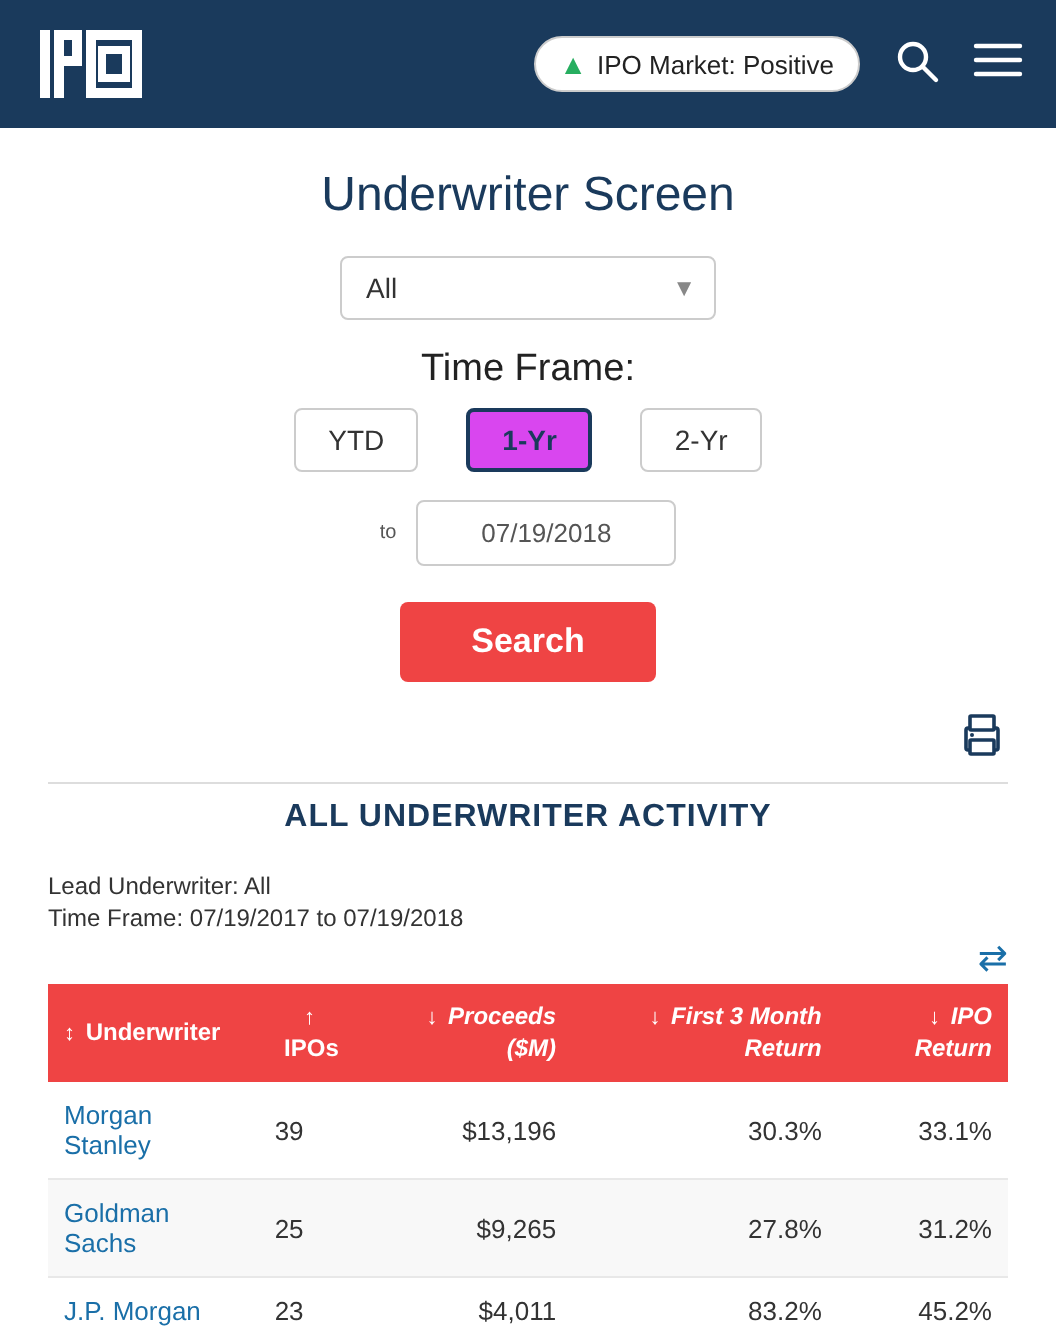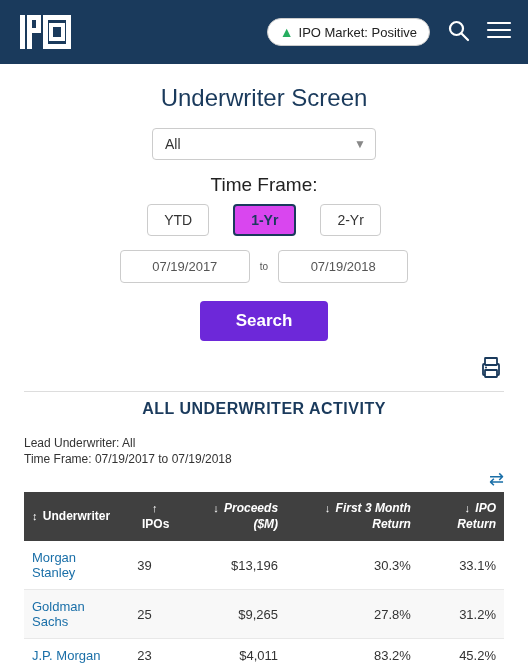--- a/index.html
+++ b/index.html
@@ -92,21 +92,21 @@
       align-items: center;
     }
     .select-input {
       appearance: none;
       border: 1.5px solid #ccc;
       border-radius: 4px;
       padding: 7px 30px 7px 12px;
       font-size: 14px;
       color: #333;
       background: #fff;
-      width: 224px;
+      width: 188px;
       cursor: pointer;
       outline: none;
     }
     .select-arrow {
       position: absolute;
       right: 10px;
       color: #888;
       pointer-events: none;
       font-size: 12px;
     }
@@ -166,21 +166,21 @@
       font-size: 10px;
       color: #555;
     }
 
     .search-btn-wrapper {
       display: flex;
       justify-content: center;
       margin-bottom: 14px;
     }
     .search-btn {
-      background: #6d28d9;
+      background: #ef4444;
       color: #fff;
       border: none;
       border-radius: 4px;
       padding: 10px 36px;
       font-size: 17px;
       font-weight: 600;
       cursor: pointer;
       outline: none;
     }
 
@@ -225,21 +225,21 @@
       cursor: pointer;
     }
 
     
     .data-table {
       width: 100%;
       border-collapse: collapse;
       font-size: 13px;
     }
     .data-table thead tr {
-      background: #404040;
+      background: #ef4444;
       color: #fff;
     }
     .data-table thead th {
       padding: 9px 8px;
       text-align: left;
       font-weight: 600;
       font-size: 12px;
       line-height: 1.3;
     }
     .data-table thead th.center { text-align: center; }
@@ -333,21 +333,20 @@
   <div class="timeframe-section">
     <div class="timeframe-label">Time Frame:</div>
     <div class="timeframe-buttons">
       <button class="tf-btn">YTD</button>
       <button class="tf-btn active">1-Yr</button>
       <button class="tf-btn">2-Yr</button>
     </div>
   </div>
 
   <div class="date-range">
-    <input class="date-input" type="text" value="07/19/2017" style="">
     <span class="date-sep">to</span>
     <input class="date-input" type="text" value="07/19/2018" style="">
   </div>
 
   <div class="search-btn-wrapper">
     <button class="search-btn">Search</button>
   </div>
 
   <div class="print-area">
     <span class="print-icon">

